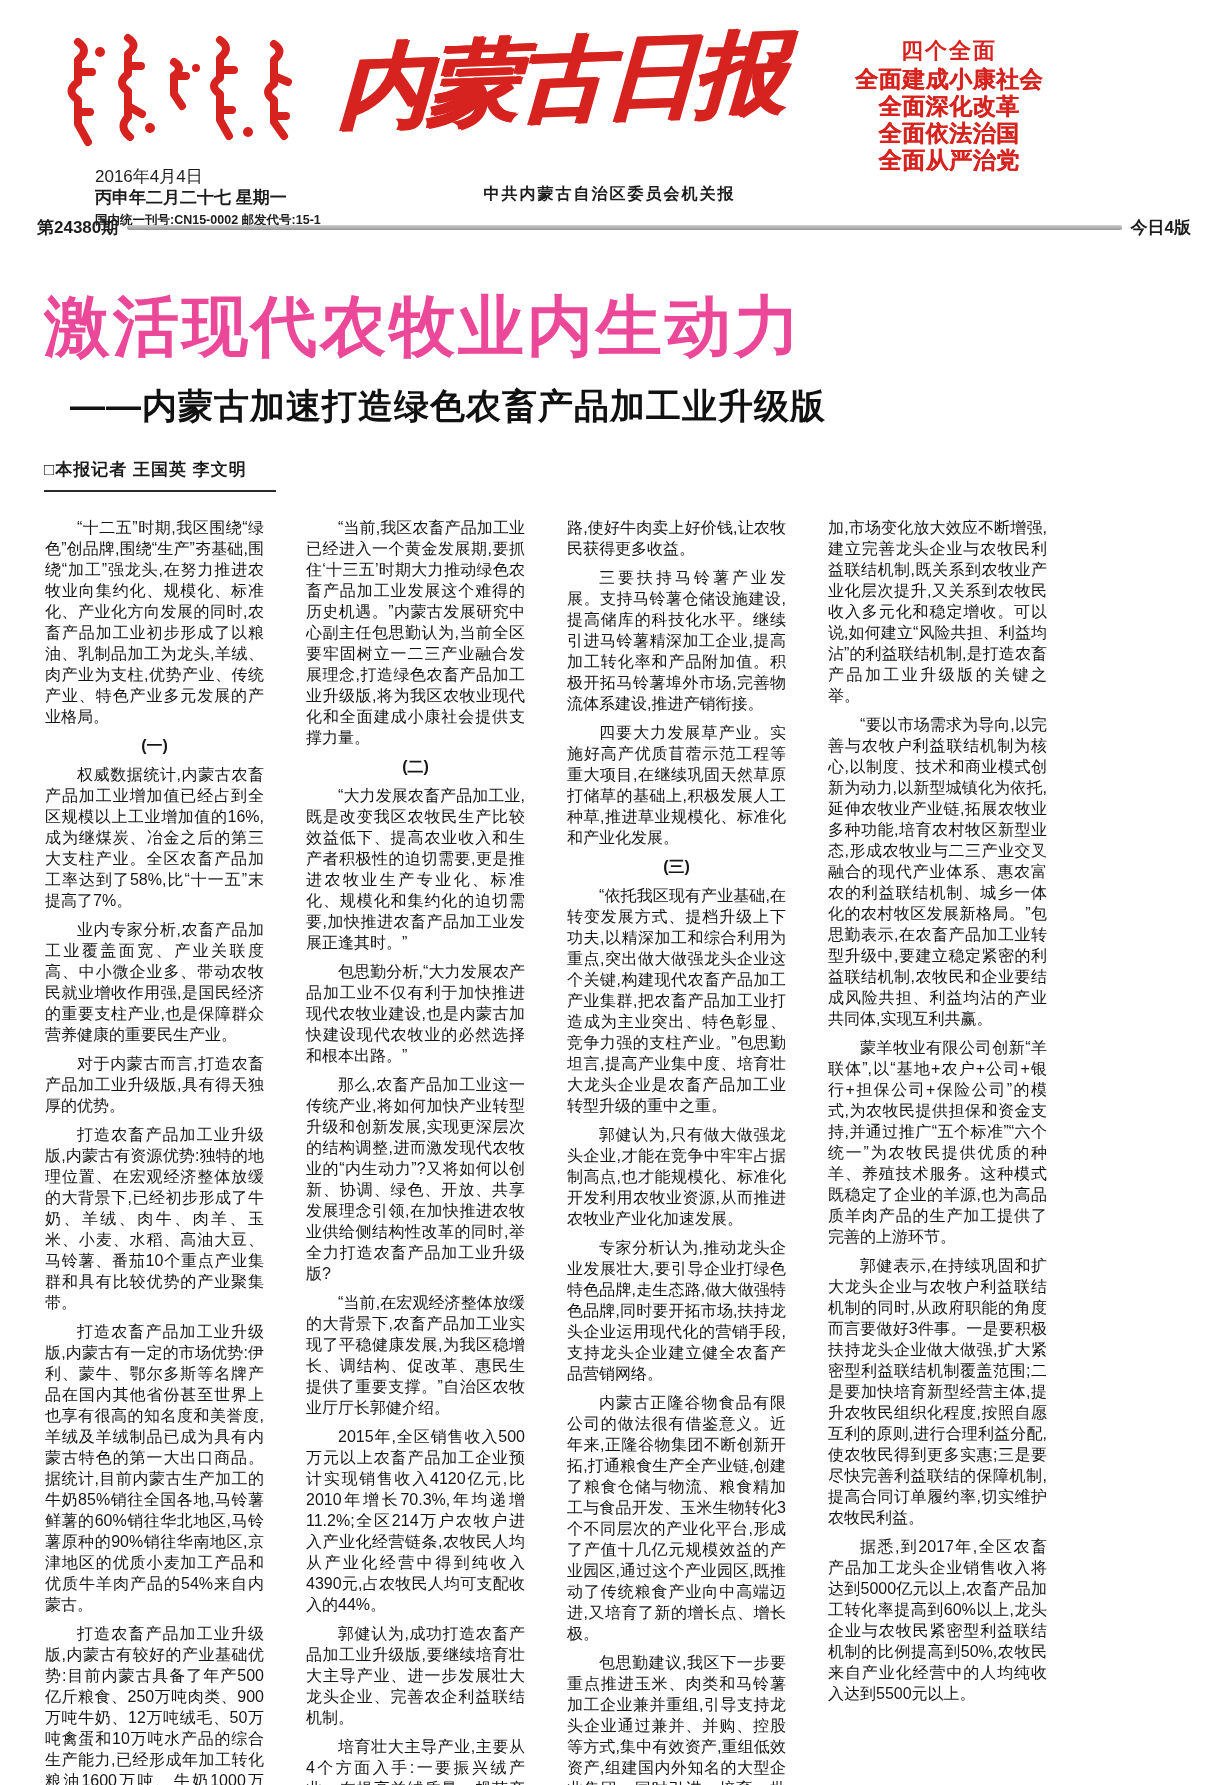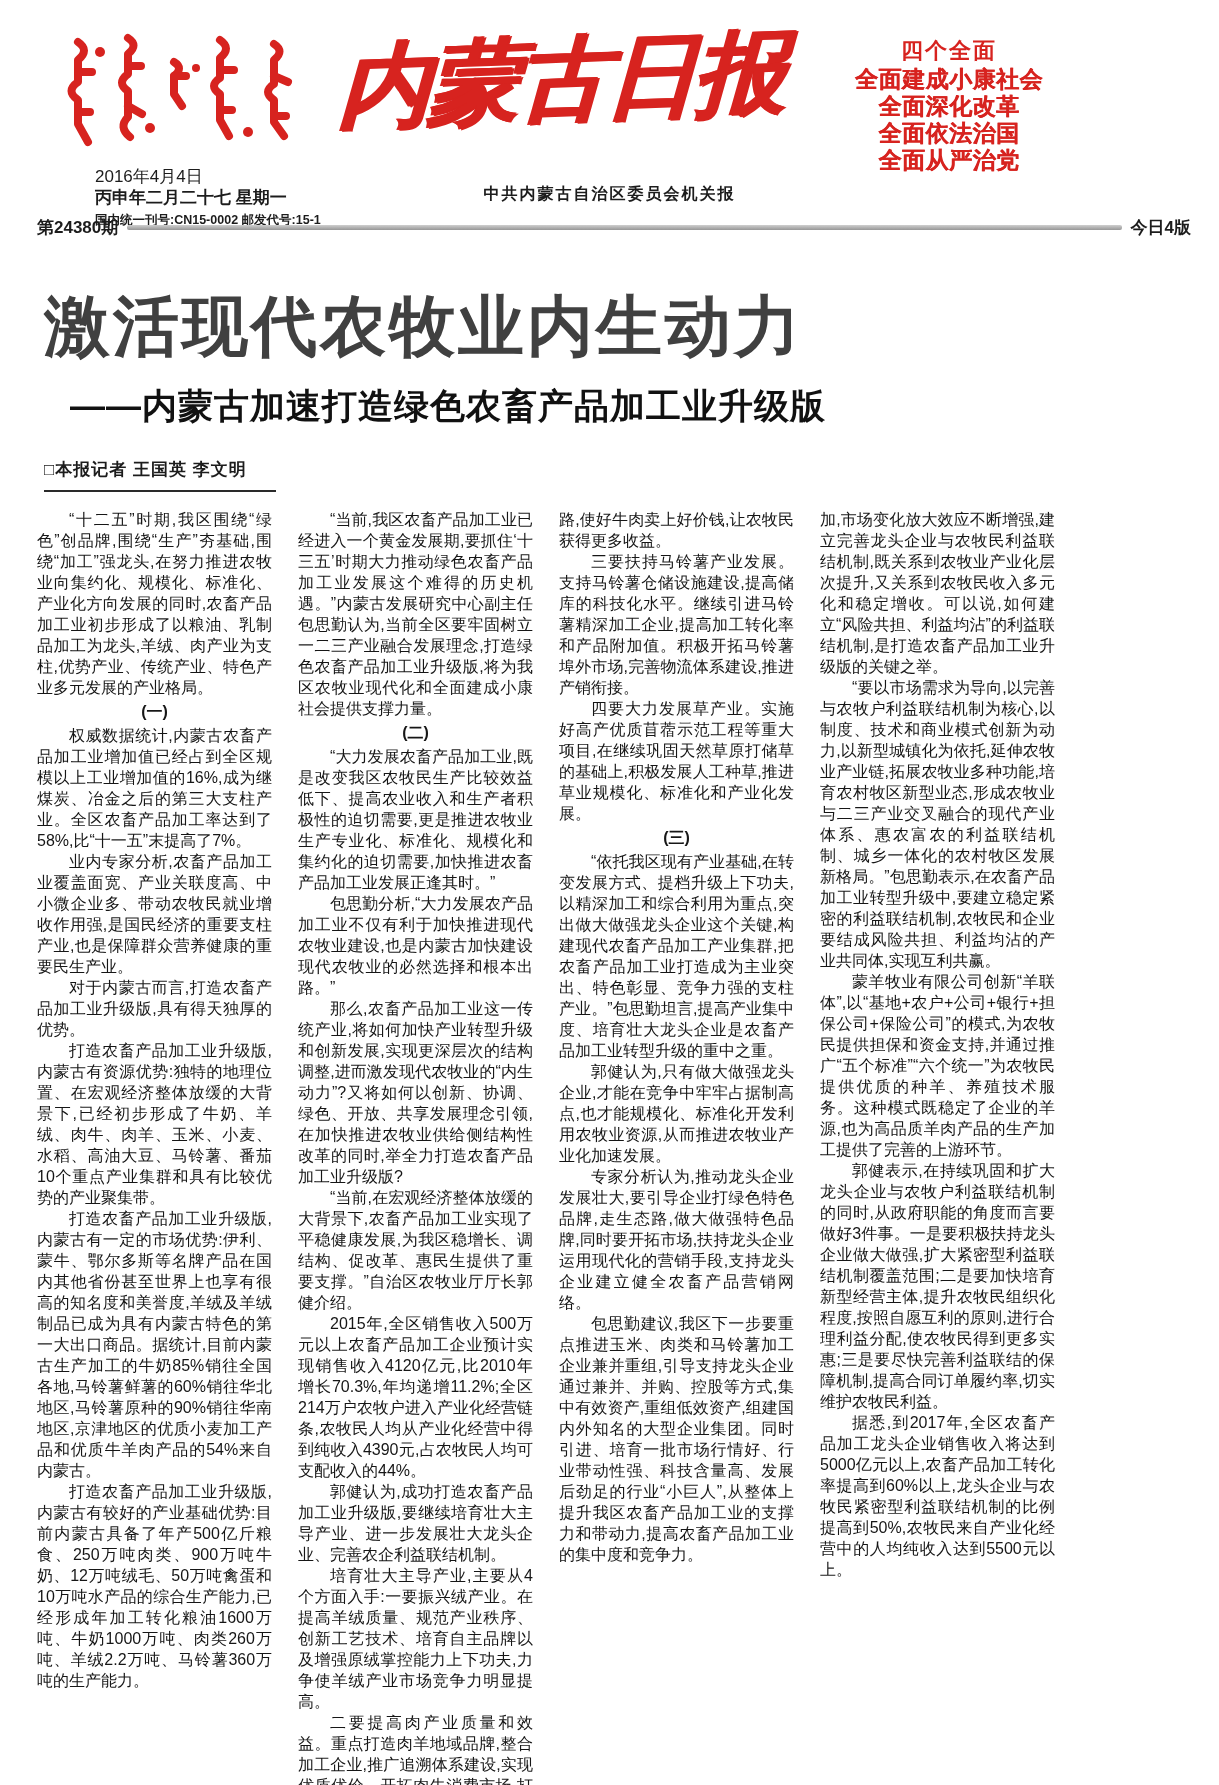--- a/index.html
+++ b/index.html
@@ -26,31 +26,31 @@
   .slogan-line{font-size:23px;font-weight:700;line-height:27px;letter-spacing:0.5px;
     text-shadow:0.6px 0 0 #d7231f;}
   .organ{position:absolute;left:0;width:100%;top:184px;text-align:center;
     font-size:16px;font-weight:600;letter-spacing:2px;}
   .issue-row{position:absolute;left:37px;right:28px;top:216px;display:flex;
     align-items:center;font-size:17px;font-weight:600;}
   .issue-bar{flex:1;height:5px;margin:0 9px;
     background:linear-gradient(#cfcfcf,#969696);border-radius:2px;}
   
   .headline{margin:30px 40px 0 44px;font-size:66px;font-weight:900;
-    letter-spacing:3px;white-space:nowrap;color:#404040;}
+    letter-spacing:3px;white-space:nowrap;color:#ec4899;}
   .subheadline{margin:11px 0 0 70px;font-size:35px;font-weight:800;
     letter-spacing:1px;white-space:nowrap;color:#111;}
   .byline{margin:28px 12px 0 44px;font-size:17px;font-weight:700;letter-spacing:1px;}
   .byline-rule{width:232px;border-top:2px solid #2a2a2a;margin:9px 0 0 44px;}
   
   .columns{display:flex;gap:26px;margin:17px 0 0 37px;width:1022px;}
   .col{flex:0 0 235px;width:235px;font-size:16px;line-height:21px;
     text-align:justify;font-weight:500;color:#161616;
     font-family:"Liberation Sans",sans-serif;}
-  .para{text-indent:2em;margin:0;}
+  .para{text-indent:2em;margin:8px;}
   .para.cont{text-indent:0;}
   .sec{text-align:center;font-weight:800;margin:3px 0;}
 </style>
 </head>
 <body>
 
 <div class="page">
 
   <div class="header">
 
@@ -131,20 +131,21 @@
         <div class="para">二要提高肉产业质量和效益。重点打造肉羊地域品牌,整合加工企业,推广追溯体系建设,实现优质优价。开拓肉牛消费市场,打草原牌,走绿色</div>
       </div>
     <div class="col">
         <div class="para cont">路,使好牛肉卖上好价钱,让农牧民获得更多收益。</div>
         <div class="para">三要扶持马铃薯产业发展。支持马铃薯仓储设施建设,提高储库的科技化水平。继续引进马铃薯精深加工企业,提高加工转化率和产品附加值。积极开拓马铃薯埠外市场,完善物流体系建设,推进产销衔接。</div>
         <div class="para">四要大力发展草产业。实施好高产优质苜蓿示范工程等重大项目,在继续巩固天然草原打储草的基础上,积极发展人工种草,推进草业规模化、标准化和产业化发展。</div>
         <div class="sec">(三)</div>
         <div class="para">“依托我区现有产业基础,在转变发展方式、提档升级上下功夫,以精深加工和综合利用为重点,突出做大做强龙头企业这个关键,构建现代农畜产品加工产业集群,把农畜产品加工业打造成为主业突出、特色彰显、竞争力强的支柱产业。”包思勤坦言,提高产业集中度、培育壮大龙头企业是农畜产品加工业转型升级的重中之重。</div>
         <div class="para">郭健认为,只有做大做强龙头企业,才能在竞争中牢牢占据制高点,也才能规模化、标准化开发利用农牧业资源,从而推进农牧业产业化加速发展。</div>
         <div class="para">专家分析认为,推动龙头企业发展壮大,要引导企业打绿色特色品牌,走生态路,做大做强特色品牌,同时要开拓市场,扶持龙头企业运用现代化的营销手段,支持龙头企业建立健全农畜产品营销网络。</div>
+        <div class="para">内蒙古正隆谷物食品有限公司的做法很有借鉴意义。近年来,正隆谷物集团不断创新开拓,打通粮食生产全产业链,创建了粮食仓储与物流、粮食精加工与食品开发、玉米生物转化3个不同层次的产业化平台,形成了产值十几亿元规模效益的产业园区,通过这个产业园区,既推动了传统粮食产业向中高端迈进,又培育了新的增长点、增长极。</div>
         <div class="para">包思勤建议,我区下一步要重点推进玉米、肉类和马铃薯加工企业兼并重组,引导支持龙头企业通过兼并、并购、控股等方式,集中有效资产,重组低效资产,组建国内外知名的大型企业集团。同时引进、培育一批市场行情好、行业带动性强、科技含量高、发展后劲足的行业“小巨人”,从整体上提升我区农畜产品加工业的支撑力和带动力,提高农畜产品加工业的集中度和竞争力。</div>
       </div>
     <div class="col">
         <div class="para cont">加,市场变化放大效应不断增强,建立完善龙头企业与农牧民利益联结机制,既关系到农牧业产业化层次提升,又关系到农牧民收入多元化和稳定增收。可以说,如何建立“风险共担、利益均沾”的利益联结机制,是打造农畜产品加工业升级版的关键之举。</div>
         <div class="para">“要以市场需求为导向,以完善与农牧户利益联结机制为核心,以制度、技术和商业模式创新为动力,以新型城镇化为依托,延伸农牧业产业链,拓展农牧业多种功能,培育农村牧区新型业态,形成农牧业与二三产业交叉融合的现代产业体系、惠农富农的利益联结机制、城乡一体化的农村牧区发展新格局。”包思勤表示,在农畜产品加工业转型升级中,要建立稳定紧密的利益联结机制,农牧民和企业要结成风险共担、利益均沾的产业共同体,实现互利共赢。</div>
         <div class="para">蒙羊牧业有限公司创新“羊联体”,以“基地+农户+公司+银行+担保公司+保险公司”的模式,为农牧民提供担保和资金支持,并通过推广“五个标准”“六个统一”为农牧民提供优质的种羊、养殖技术服务。这种模式既稳定了企业的羊源,也为高品质羊肉产品的生产加工提供了完善的上游环节。</div>
         <div class="para">郭健表示,在持续巩固和扩大龙头企业与农牧户利益联结机制的同时,从政府职能的角度而言要做好3件事。一是要积极扶持龙头企业做大做强,扩大紧密型利益联结机制覆盖范围;二是要加快培育新型经营主体,提升农牧民组织化程度,按照自愿互利的原则,进行合理利益分配,使农牧民得到更多实惠;三是要尽快完善利益联结的保障机制,提高合同订单履约率,切实维护农牧民利益。</div>
         <div class="para">据悉,到2017年,全区农畜产品加工龙头企业销售收入将达到5000亿元以上,农畜产品加工转化率提高到60%以上,龙头企业与农牧民紧密型利益联结机制的比例提高到50%,农牧民来自产业化经营中的人均纯收入达到5500元以上。</div>
       </div>
   </div>

